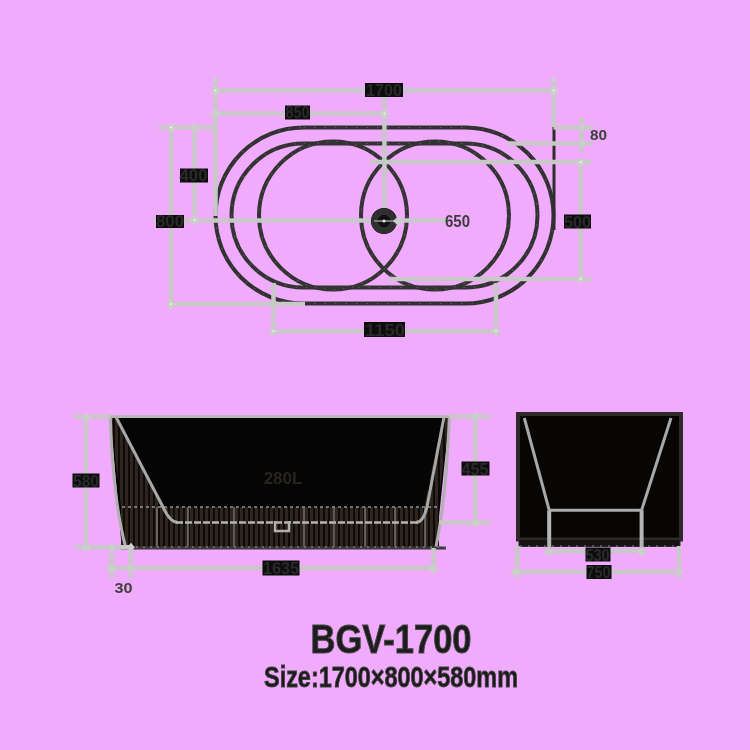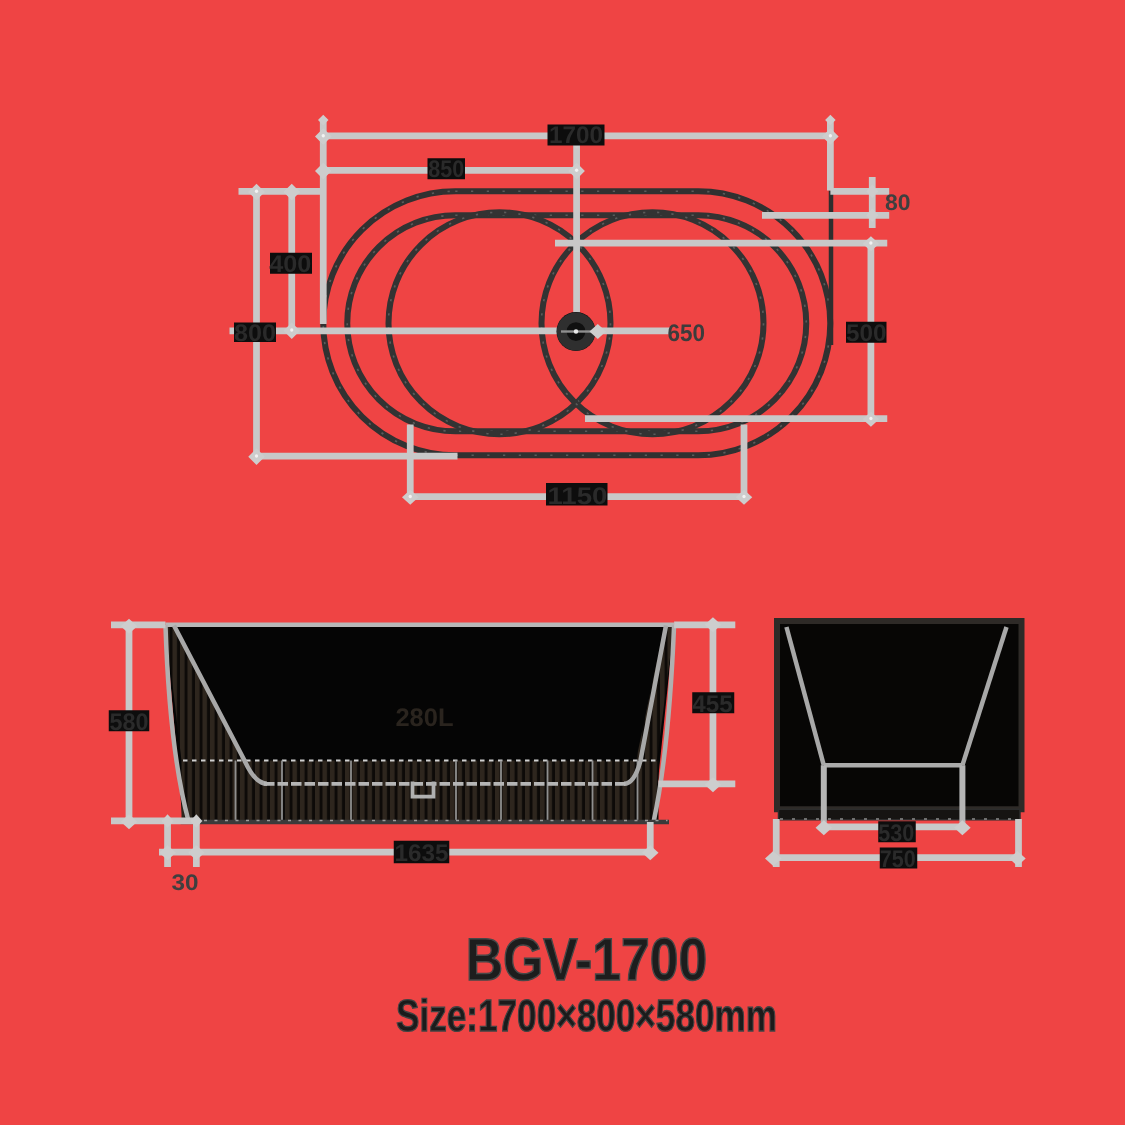--- a/index.html
+++ b/index.html
@@ -1,16 +1,16 @@
 <!DOCTYPE html>
 <html><head>
 <meta charset="utf-8">
 <style>
   html,body{margin:0;padding:0;background:#000;}
-  #canvas{position:relative;width:750px;height:750px;background:#ef4444;overflow:hidden;
+  #canvas{position:relative;width:750px;height:750px;background:#f0abfc;overflow:hidden;
     font-family:"Liberation Sans", sans-serif;}
   svg{position:absolute;left:0;top:0;}
 </style>
 </head>
 <body>
 <div id="canvas">
 <svg width="750" height="750" viewBox="0 0 750 750">
   <defs>
     <pattern id="hatch" width="5" height="6" patternUnits="userSpaceOnUse">
       <rect x="0" y="0" width="5" height="6" fill="#0d0a08"></rect>

